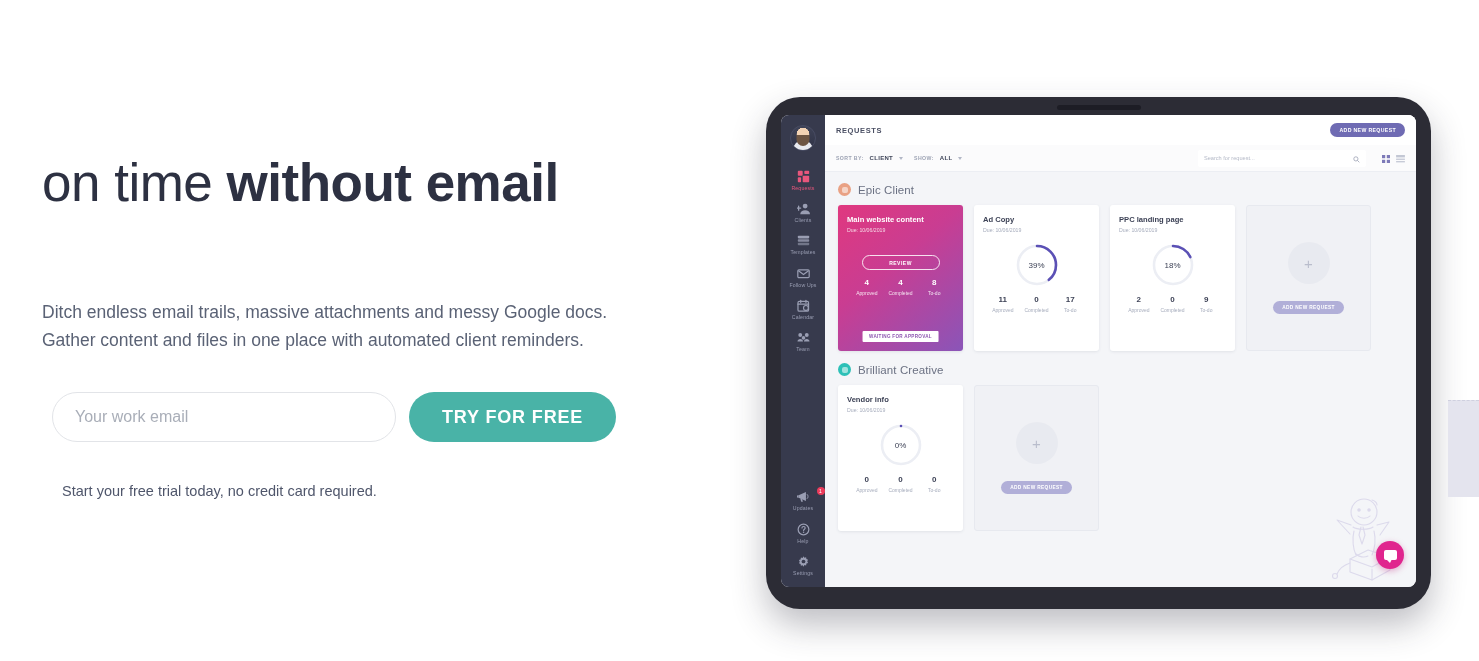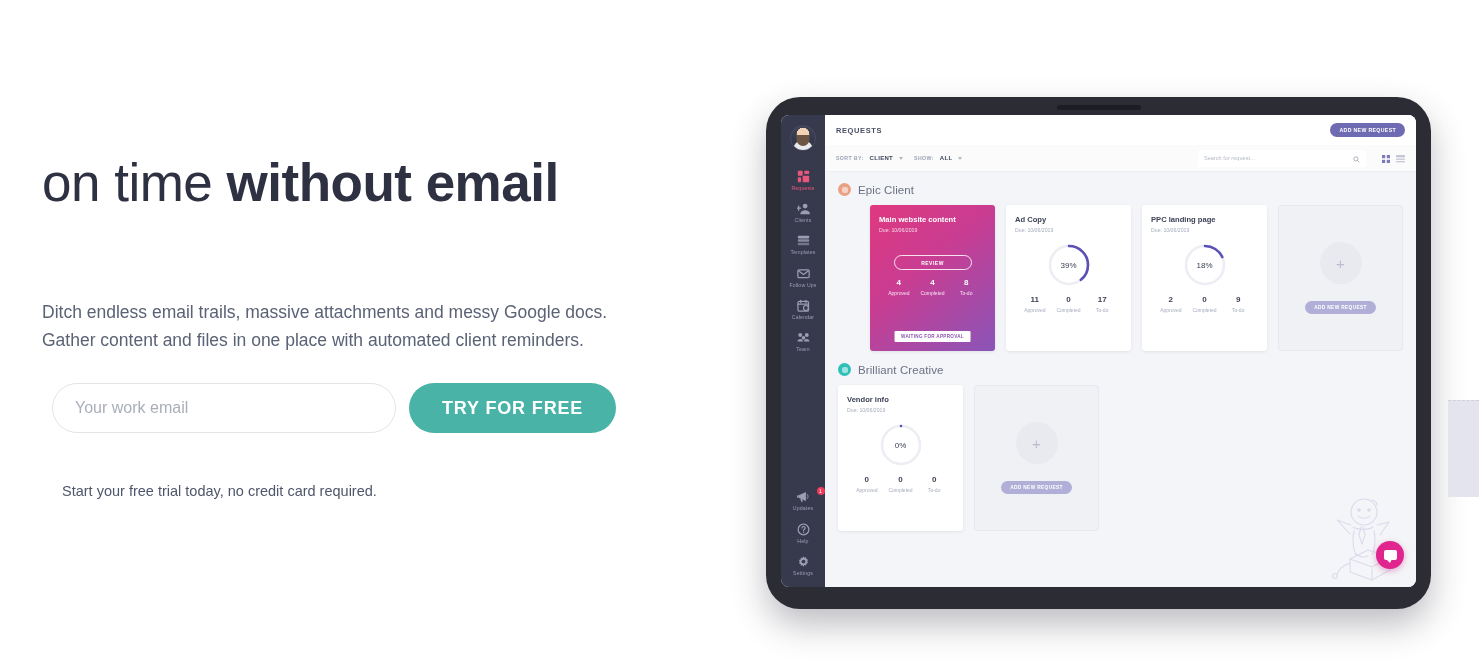--- a/index.html
+++ b/index.html
@@ -16,21 +16,21 @@
   .hero-title {
     font-size: 53px; line-height: 1.17; color: #2d3142;
     font-weight: 400; letter-spacing: -0.5px;
   }
   .hero-title .strong { font-weight: 700; }
   .hero-sub {
     margin-top: 84px; font-size: 17.5px; line-height: 1.62;
     color: #5a6275; max-width: 690px;
   }
   .hero-form {
-    position: absolute; left: 10px; top: 293px;
+    position: absolute; left: 10px; top: 302px;
     display: flex; align-items: flex-start; gap: 13px;
   }
   .email-input {
     width: 344px; height: 50px; border-radius: 26px;
     border: 1px solid #e2e4e8; background: #fff;
     padding: 0 22px; font-size: 16px; color: #2d3142;
     font-family: "Liberation Sans", sans-serif; outline: none;
   }
   .email-input::placeholder { color: #a9aeb8; }
   .cta-button {
@@ -152,21 +152,20 @@
   .group-name { font-size: 11.5px; color: #6b7183; letter-spacing: .1px; }
   .cards-row { display: flex; gap: 11px; }
   .card {
     width: 125px; height: 146px; background: #fff; border-radius: 3px;
     padding: 10px 9px; position: relative;
     box-shadow: 0 1px 3px rgba(60,64,90,.10);
   }
   .card.featured {
     background: linear-gradient(140deg, #e0387f 0%, #c93d92 42%, #8a55b8 100%);
     color: #fff;
-    margin-left: 32px;
   }
   .card-title { font-size: 7.6px; font-weight: 700; color: #3d4256; line-height: 1.2; }
   .card.featured .card-title { color: #fff; }
   .card-due { font-size: 5.2px; color: #a7adbd; margin-top: 3px; }
   .card.featured .card-due { color: rgba(255,255,255,.78); }
   .review-btn {
     display: block; margin: 22px auto 0 auto; width: 78px; height: 15px;
     border: 1px solid rgba(255,255,255,.85); border-radius: 9px;
     background: transparent; color: #fff; font-size: 5px; font-weight: 700;
     letter-spacing: .5px; cursor: pointer; font-family: "Liberation Sans", sans-serif;

